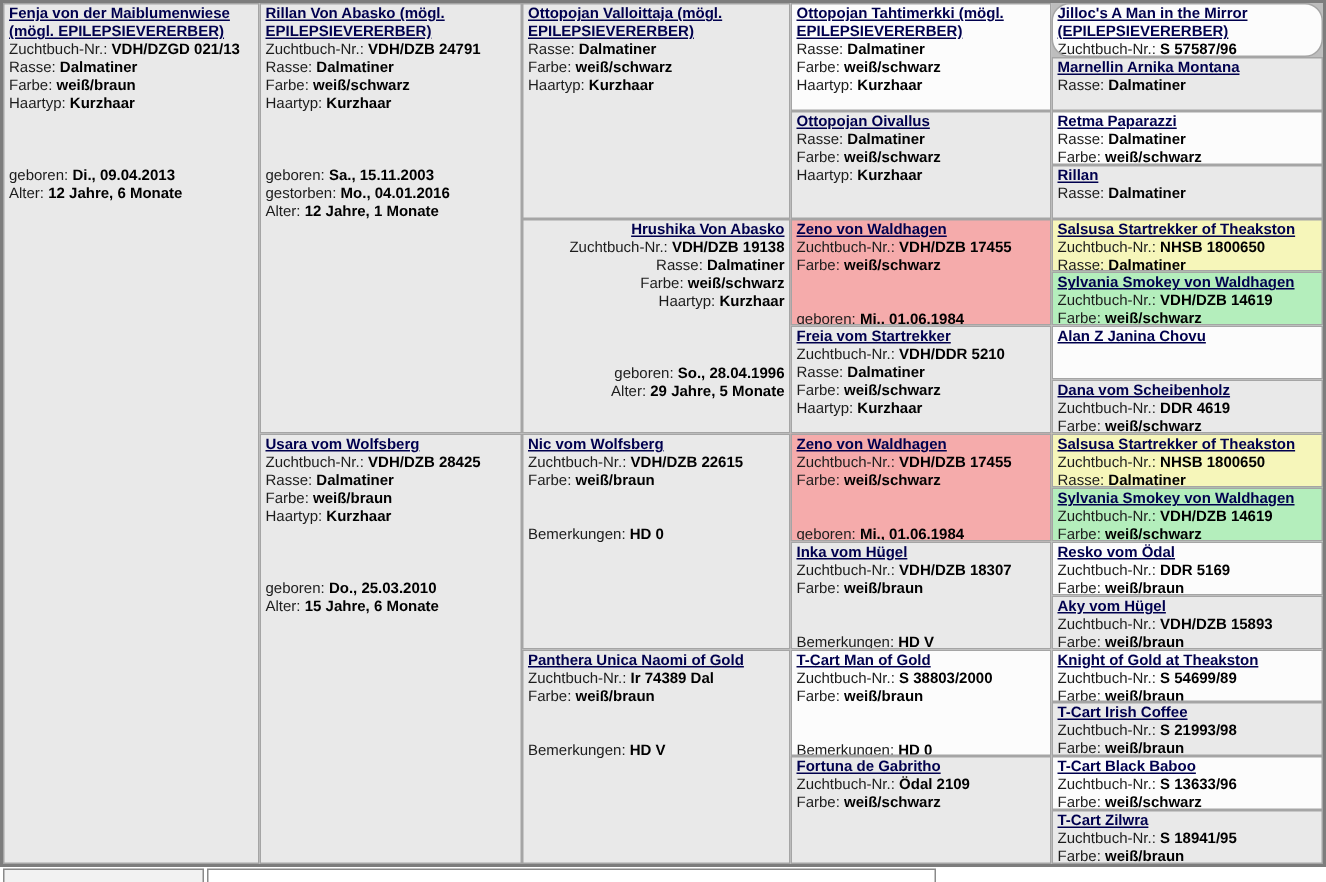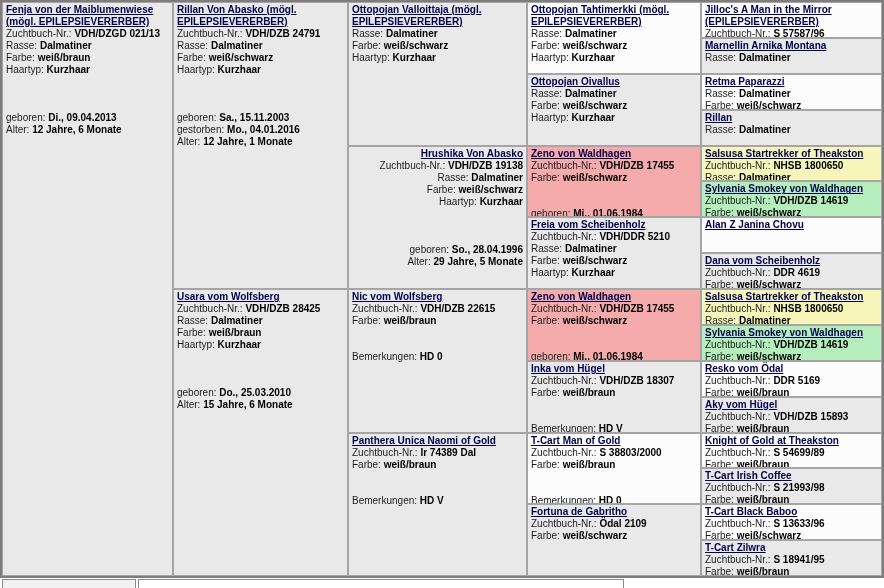--- a/index.html
+++ b/index.html
@@ -128,21 +128,21 @@
       </div>
       <div class="cell bg-pink" style="grid-area: 5 / 4 / span 2;">
         <div class="nameline"><a class="dogname">Zeno von Waldhagen</a></div>
         <div class="line"><span class="lab">Zuchtbuch-Nr.:</span> <span class="val">VDH/DZB 17455</span></div>
         <div class="line"><span class="lab">Farbe:</span> <span class="val">weiß/schwarz</span></div>
         <div class="line">&nbsp;</div>
         <div class="line">&nbsp;</div>
         <div class="line"><span class="lab">geboren:</span> <span class="val">Mi., 01.06.1984</span></div>
       </div>
       <div class="cell bg-gray" style="grid-area: 7 / 4 / span 2;">
-        <div class="nameline"><a class="dogname">Freia vom Scheibenholz</a></div>
+        <div class="nameline"><a class="dogname">Freia vom Startrekker</a></div>
         <div class="line"><span class="lab">Zuchtbuch-Nr.:</span> <span class="val">VDH/DDR 5210</span></div>
         <div class="line"><span class="lab">Rasse:</span> <span class="val">Dalmatiner</span></div>
         <div class="line"><span class="lab">Farbe:</span> <span class="val">weiß/schwarz</span></div>
         <div class="line"><span class="lab">Haartyp:</span> <span class="val">Kurzhaar</span></div>
       </div>
       <div class="cell bg-pink" style="grid-area: 9 / 4 / span 2;">
         <div class="nameline"><a class="dogname">Zeno von Waldhagen</a></div>
         <div class="line"><span class="lab">Zuchtbuch-Nr.:</span> <span class="val">VDH/DZB 17455</span></div>
         <div class="line"><span class="lab">Farbe:</span> <span class="val">weiß/schwarz</span></div>
         <div class="line">&nbsp;</div>
@@ -163,21 +163,21 @@
         <div class="line"><span class="lab">Farbe:</span> <span class="val">weiß/braun</span></div>
         <div class="line">&nbsp;</div>
         <div class="line">&nbsp;</div>
         <div class="line"><span class="lab">Bemerkungen:</span> <span class="val">HD 0</span></div>
       </div>
       <div class="cell bg-gray" style="grid-area: 15 / 4 / span 2;">
         <div class="nameline"><a class="dogname">Fortuna de Gabritho</a></div>
         <div class="line"><span class="lab">Zuchtbuch-Nr.:</span> <span class="val">Ödal 2109</span></div>
         <div class="line"><span class="lab">Farbe:</span> <span class="val">weiß/schwarz</span></div>
       </div>
-      <div class="cell bg-white" style="grid-area: 1 / 5 / span 1;">
+      <div class="cell bg-white" style="grid-area: 1 / 5 / span 1; border-radius: 12px;">
         <div class="nameline"><a class="dogname">Jilloc's A Man in the Mirror (EPILEPSIEVERERBER)</a></div>
         <div class="line"><span class="lab">Zuchtbuch-Nr.:</span> <span class="val">S 57587/96</span></div>
       </div>
       <div class="cell bg-gray" style="grid-area: 2 / 5 / span 1;">
         <div class="nameline"><a class="dogname">Marnellin Arnika Montana</a></div>
         <div class="line"><span class="lab">Rasse:</span> <span class="val">Dalmatiner</span></div>
       </div>
       <div class="cell bg-white" style="grid-area: 3 / 5 / span 1;">
         <div class="nameline"><a class="dogname">Retma Paparazzi</a></div>
         <div class="line"><span class="lab">Rasse:</span> <span class="val">Dalmatiner</span></div>

